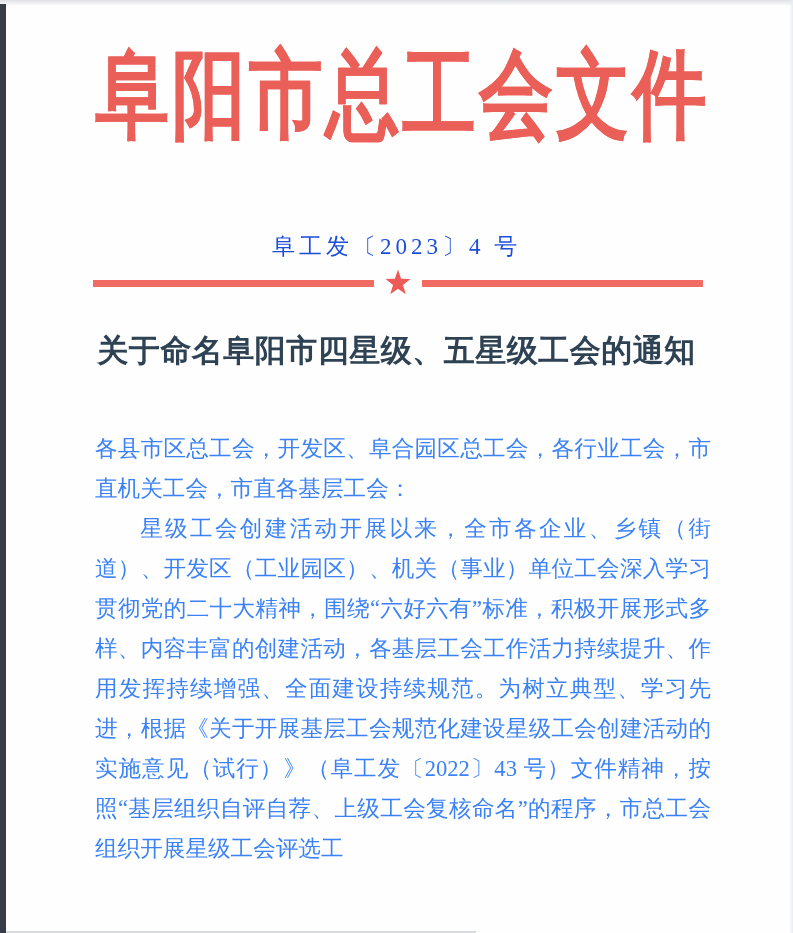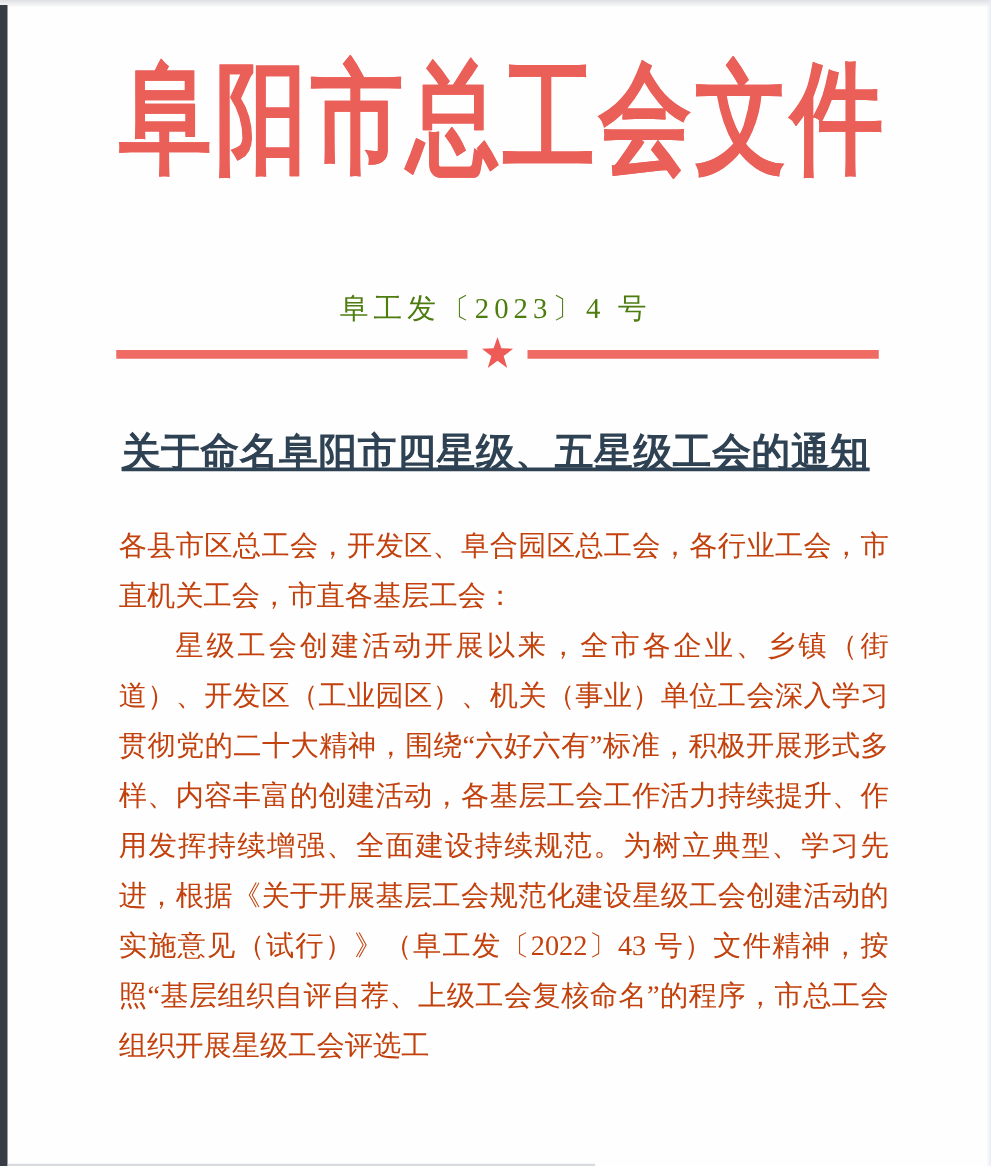--- a/index.html
+++ b/index.html
@@ -41,52 +41,51 @@
     transform: scaleX(0.76);
     transform-origin: 50% 50%;
     white-space: nowrap;
     text-shadow: 0.5px 0 0 #ea5f58;
   }
 
   
   .doc-number {
     position: absolute; top: 231px; left: 0; width: 100%;
     text-align: center;
-    font-size: 23px; color: #4d7c0f;
+    font-size: 23px; color: #1d4ed8;
     letter-spacing: 4px;
     white-space: nowrap;
   }
 
   
   .red-rule {
     position: absolute; top: 268px; left: 93px; width: 610px; height: 30px;
     display: flex; align-items: center;
   }
   .red-rule .line { flex: 1; height: 7px; background: #ef6b64; }
   .red-rule .star {
     width: 26px; height: 27px; margin: 0 11px;
     background: #ee5a55;
     clip-path: polygon(50% 0%, 62% 34%, 98% 35%, 69% 57%, 80% 92%,
                        50% 71%, 20% 92%, 31% 57%, 2% 35%, 38% 34%);
   }
 
   
   .doc-title {
-    position: absolute; top: 341px; left: 0; width: 100%;
+    position: absolute; top: 330px; left: 0; width: 100%;
     text-align: center;
     font-size: 31px; font-weight: bold; color: #2e4254;
     letter-spacing: 0.5px;
     white-space: nowrap;
-    text-decoration: underline;
   }
 
   
   .body-text {
-    position: absolute; top: 417px; left: 95px; width: 616px;
-    font-size: 22.6px; line-height: 40px; color: #c2410c;
+    position: absolute; top: 429px; left: 95px; width: 616px;
+    font-size: 22.6px; line-height: 40px; color: #3b82f6;
     text-align: justify;
   }
   .body-text p { text-align: justify; }
   .body-text p.indent { text-indent: 2em; }
 </style>
 </head>
 <body>
 
 <div class="page">
 

